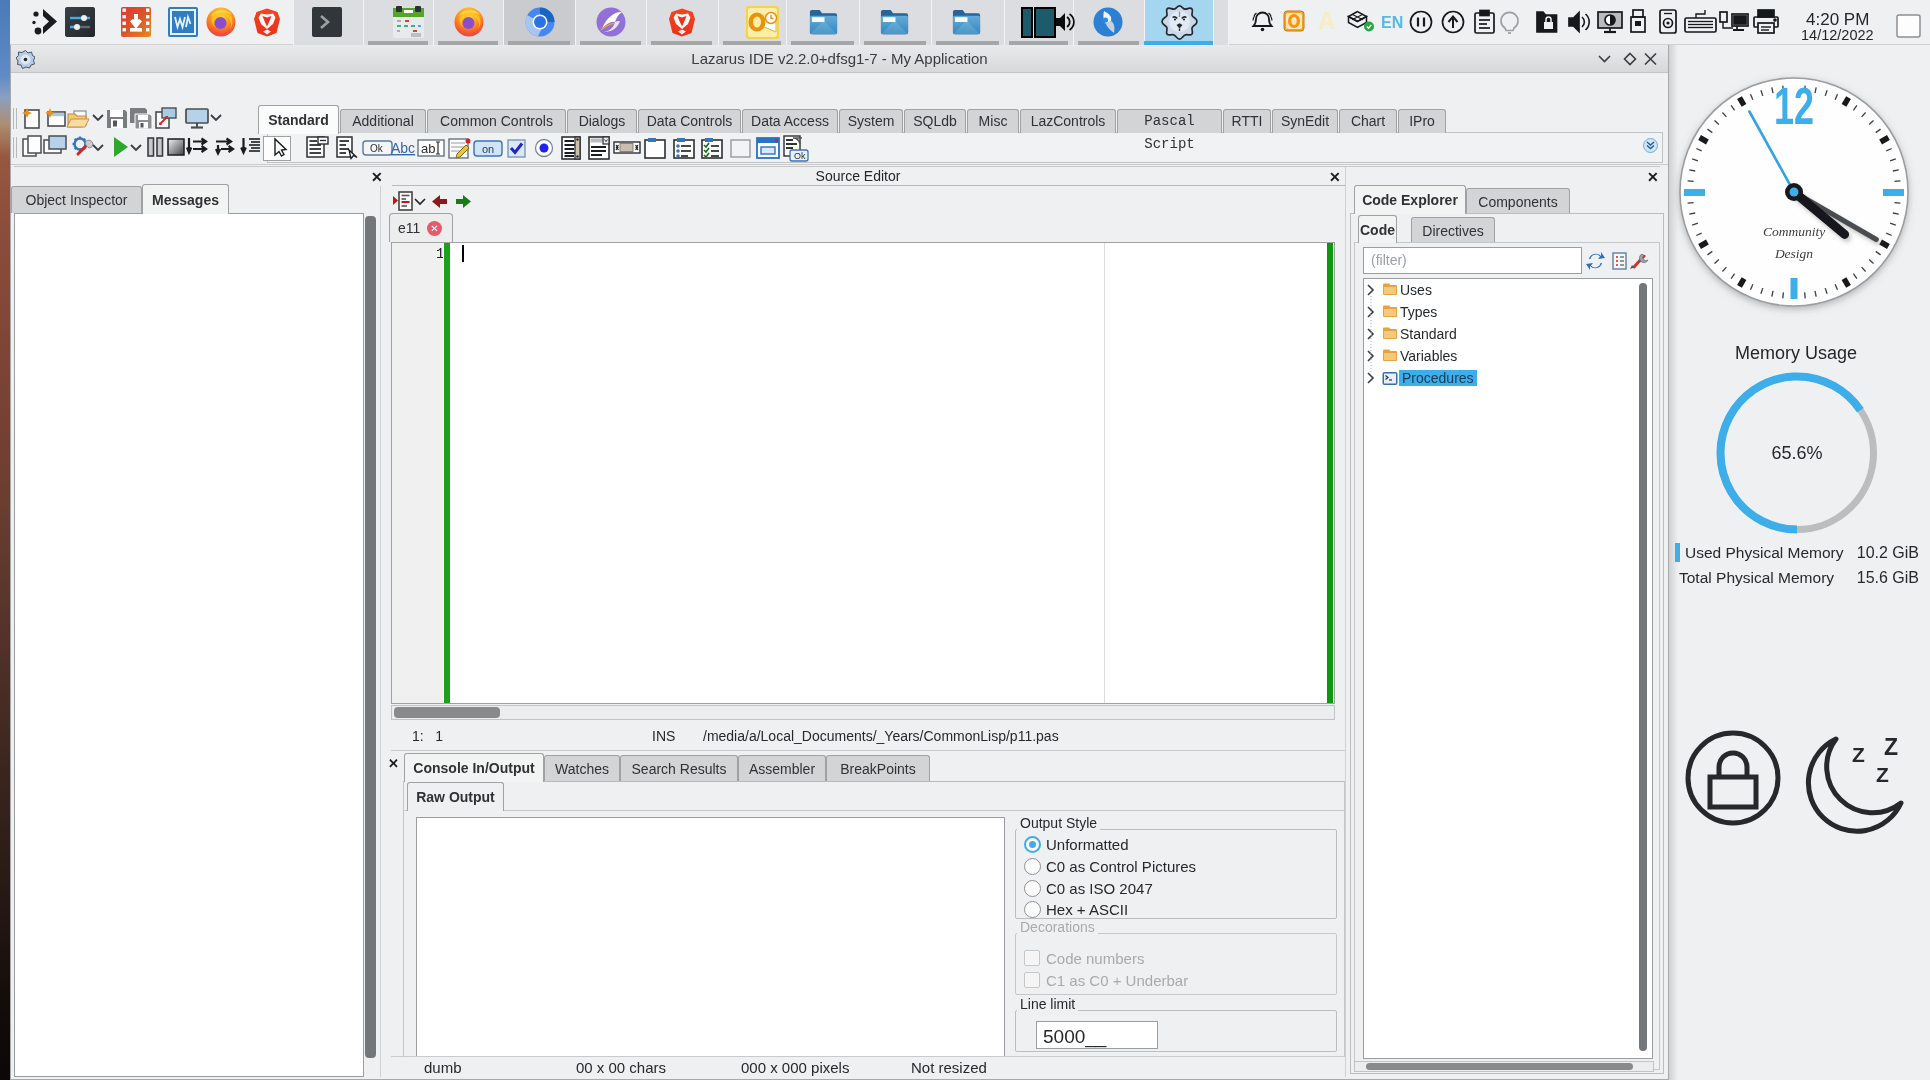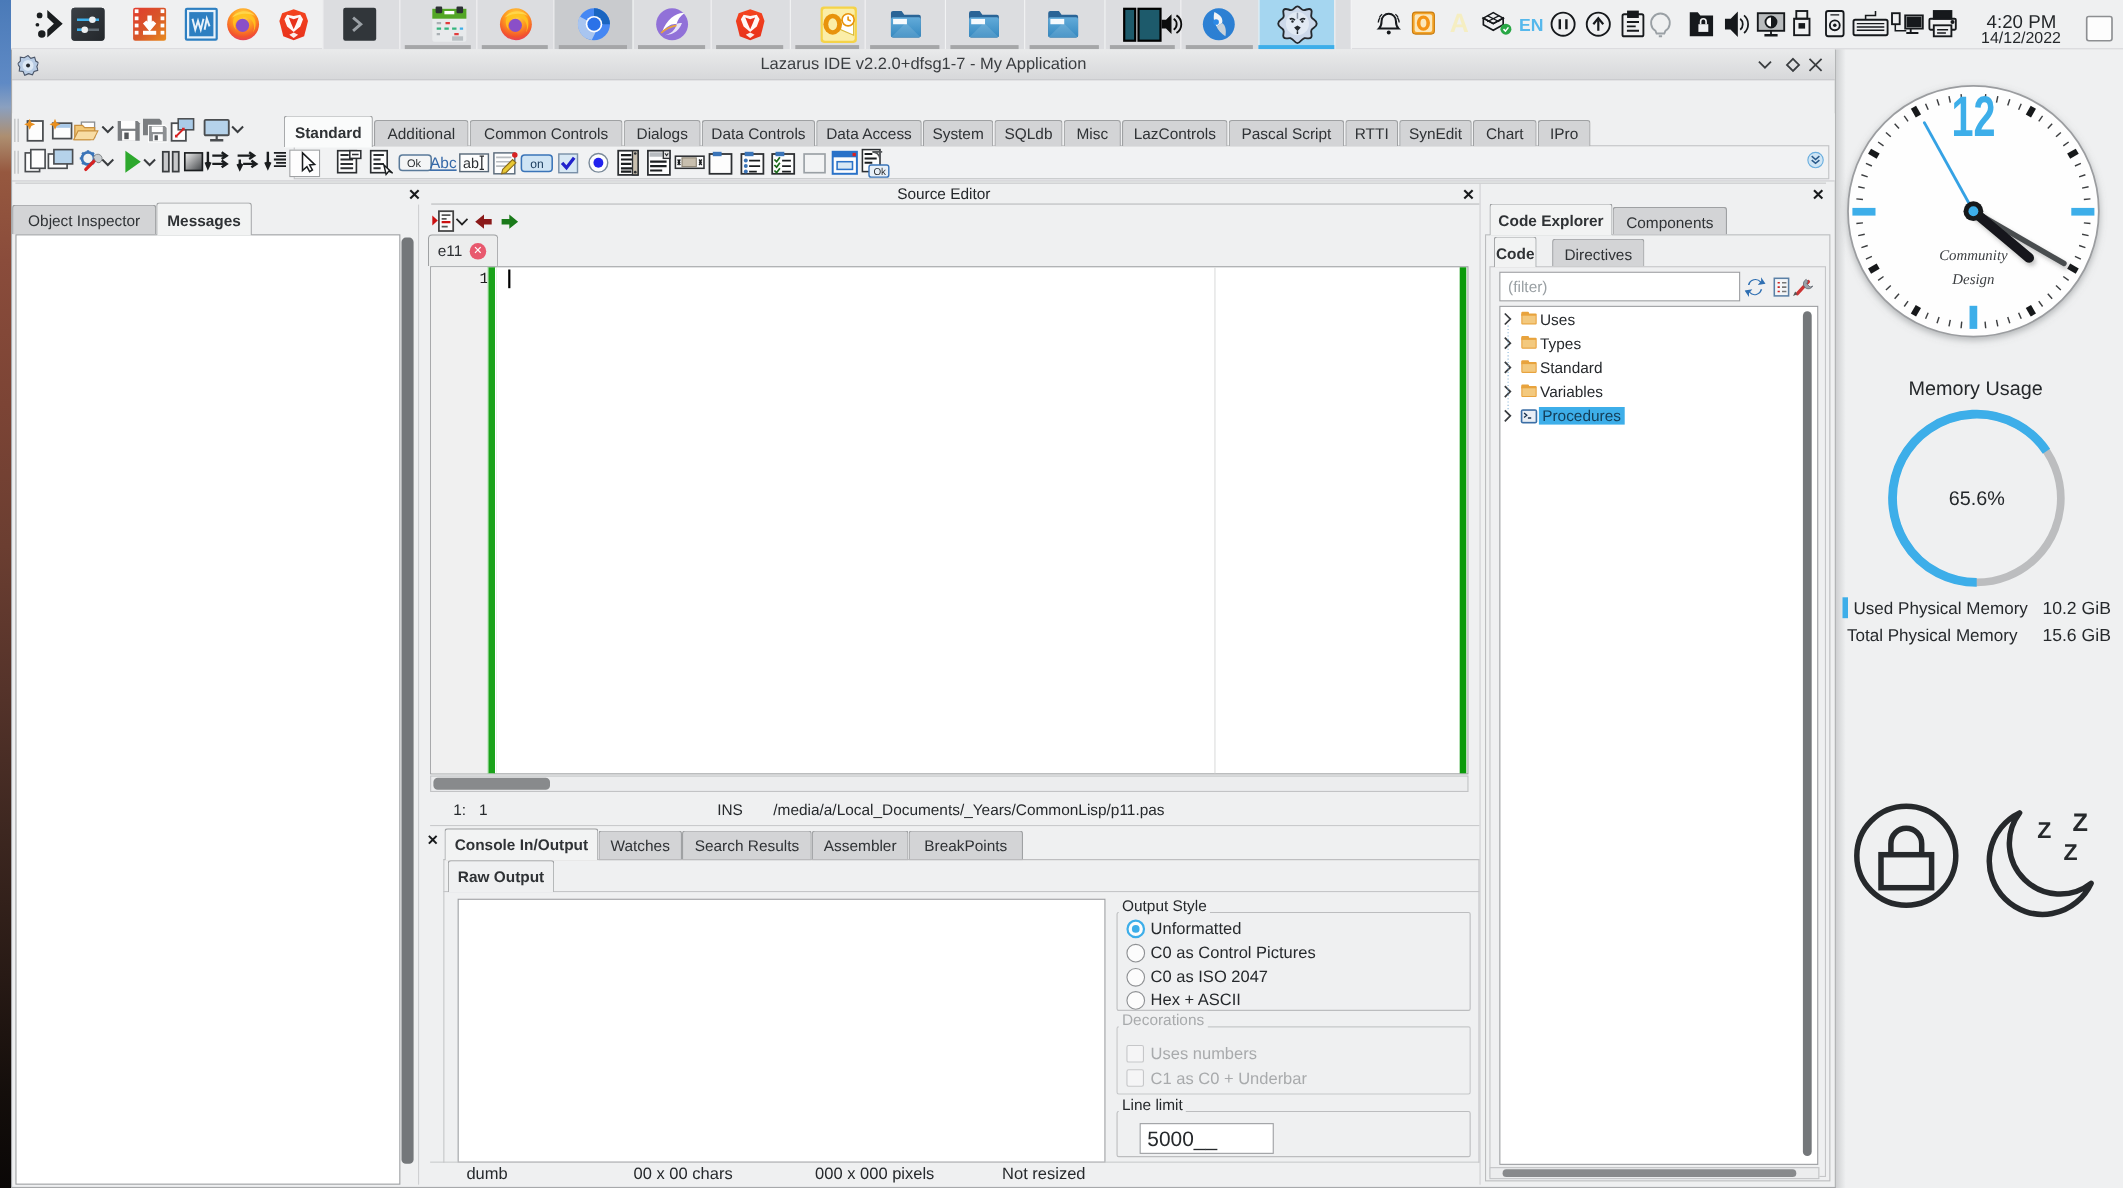--- a/index.html
+++ b/index.html
@@ -489,21 +489,21 @@
 <div id="paltabs">
   <div class="tab" style="left:340px;top:109px;width:86px;height:24px;line-height:23px;">Additional</div>
   <div class="tab" style="left:427px;top:109px;width:139px;height:24px;line-height:23px;">Common Controls</div>
   <div class="tab" style="left:567px;top:109px;width:70px;height:24px;line-height:23px;">Dialogs</div>
   <div class="tab" style="left:638px;top:109px;width:103px;height:24px;line-height:23px;">Data Controls</div>
   <div class="tab" style="left:742px;top:109px;width:96px;height:24px;line-height:23px;">Data Access</div>
   <div class="tab" style="left:839px;top:109px;width:64px;height:24px;line-height:23px;">System</div>
   <div class="tab" style="left:904px;top:109px;width:62px;height:24px;line-height:23px;">SQLdb</div>
   <div class="tab" style="left:967px;top:109px;width:52px;height:24px;line-height:23px;">Misc</div>
   <div class="tab" style="left:1020px;top:109px;width:96px;height:24px;line-height:23px;">LazControls</div>
-  <div class="tab" style="left:1117px;top:109px;width:105px;height:24px;line-height:23px;">Pascal Script</div>
+  <div class="tab" style="left:1117px;top:109px;width:105px;height:24px;line-height:23px;font-family:Liberation Mono, monospace;">Pascal Script</div>
   <div class="tab" style="left:1223px;top:109px;width:48px;height:24px;line-height:23px;">RTTI</div>
   <div class="tab" style="left:1272px;top:109px;width:66px;height:24px;line-height:23px;">SynEdit</div>
   <div class="tab" style="left:1339px;top:109px;width:58px;height:24px;line-height:23px;">Chart</div>
   <div class="tab" style="left:1398px;top:109px;width:48px;height:24px;line-height:23px;">IPro</div>
   <div class="tab on" style="left:258px;top:105px;width:81px;height:29px;line-height:28px;background:#fafbfb;">Standard</div>
 </div>
 
 <div class="abs" style="left:263px;top:136px;width:28px;height:25px;background:#fdfdfd;border:1px solid #9fa1a3;"></div>
 <svg class="abs" style="left:263px;top:134px;" width="560" height="28" viewBox="0 0 560 28">
   <path d="M12 5 L12 21 L16 17.5 L18.5 22 L21 20.5 L18.5 16 L23 15.5 Z" fill="#fdfdfd" stroke="#1a1d1f" stroke-width="1.4"></path>
@@ -720,21 +720,21 @@
 <div class="radio" style="left:1024px;top:858px;"></div>
 <div class="rlabel" style="left:1046px;top:858px;">C0 as Control Pictures</div>
 <div class="radio" style="left:1024px;top:880px;"></div>
 <div class="rlabel" style="left:1046px;top:880px;">C0 as ISO 2047</div>
 <div class="radio" style="left:1024px;top:901px;"></div>
 <div class="rlabel" style="left:1046px;top:901px;">Hex + ASCII</div>
 
 <div class="gbox dis" style="left:1015px;top:933px;width:322px;height:62px;"></div>
 <div class="glabel dis" style="left:1017px;top:919px;">Decorations</div>
 <div class="abs dis" style="left:1024px;top:950px;width:16px;height:16px;border:1px solid #c6c7c9;border-radius:2px;background:#f5f5f6;"></div>
-<div class="rlabel dis" style="left:1046px;top:950px;">Uses numbers</div>
+<div class="rlabel dis" style="left:1046px;top:950px;">Code numbers</div>
 <div class="abs dis" style="left:1024px;top:972px;width:16px;height:16px;border:1px solid #c6c7c9;border-radius:2px;background:#f5f5f6;"></div>
 <div class="rlabel dis" style="left:1046px;top:972px;">C1 as C0 + Underbar</div>
 
 <div class="gbox" style="left:1015px;top:1010px;width:322px;height:42px;"></div>
 <div class="glabel" style="left:1017px;top:996px;">Line limit</div>
 <div class="abs white" style="left:1036px;top:1021px;width:122px;height:28px;"></div>
 <div class="abs" style="left:1043px;top:1026px;font-size:19px;color:#26292c;">5000__</div>
 
 <div class="abs hairh" style="left:391px;top:1056px;width:954px;background:#c9cacc;"></div>
 <div class="abs" style="left:424px;top:1059px;font-size:15px;color:#26292c;">dumb</div>

